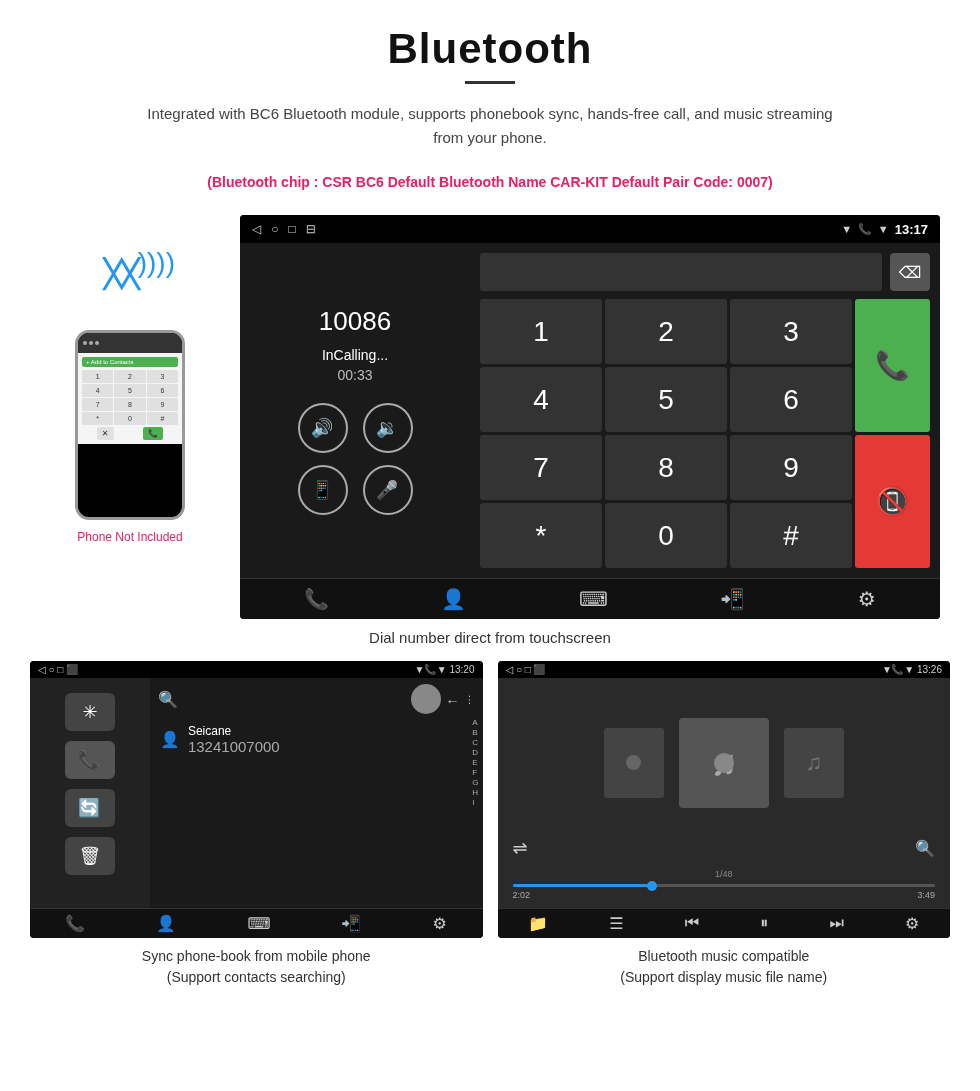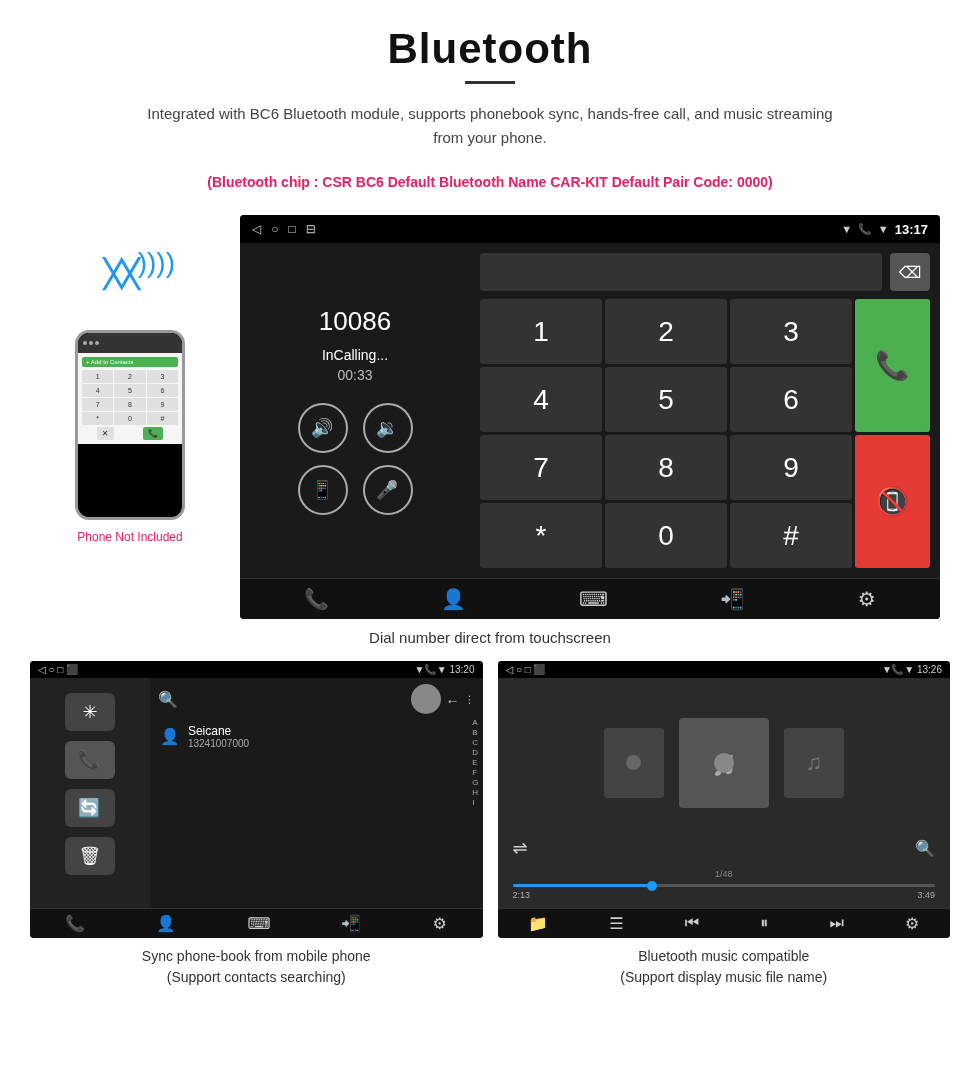--- a/index.html
+++ b/index.html
@@ -417,21 +417,21 @@
     }
     .pb-contact-info {
       flex: 1;
     }
     .pb-contact-name {
       color: #fff;
       font-size: 12px;
     }
     .pb-contact-num {
       color: #aaa;
-      font-size: 10px;
+      font-size: 15px;
     }
     .pb-alpha-list {
       position: absolute;
       right: 4px;
       top: 40px;
       display: flex;
       flex-direction: column;
       gap: 1px;
     }
     .pb-alpha-list span {
@@ -600,21 +600,21 @@
       width: 75px;
     }
   </style>
 </head>
 <body>
 
 <div class="page-header">
   <h1 class="page-title">Bluetooth</h1>
   <div class="title-underline"></div>
   <p class="page-description">Integrated with BC6 Bluetooth module, supports phonebook sync, hands-free call, and music streaming from your phone.</p>
-  <p class="chip-info">(Bluetooth chip : CSR BC6    Default Bluetooth Name CAR-KIT    Default Pair Code: 0000)</p>
+  <p class="chip-info">(Bluetooth chip : CSR BC6    Default Bluetooth Name CAR-KIT    Default Pair Code: 0007)</p>
 </div>
 
 <div class="main-section">
 
   <div class="phone-illustration">
     <div class="bluetooth-icon-area">
       <span class="bt-symbol">⯵</span>
       <span class="bt-waves">))))</span>
     </div>
     <div class="phone-mockup">
@@ -822,21 +822,21 @@
         <div class="music-info">
           <div class="music-track-num">1/48</div>
         </div>
         <div class="music-progress-area">
           <div class="music-progress-bar">
             <div class="music-progress-fill">
               <div class="music-progress-dot"></div>
             </div>
           </div>
           <div class="music-time-row">
-            <span>2:13</span>
+            <span>2:02</span>
             <span>3:49</span>
           </div>
         </div>
       </div>
 
       <div class="music-bottom-nav">
         <span>📁</span>
         <span>☰</span>
         <span>⏮</span>
         <span>⏸</span>

